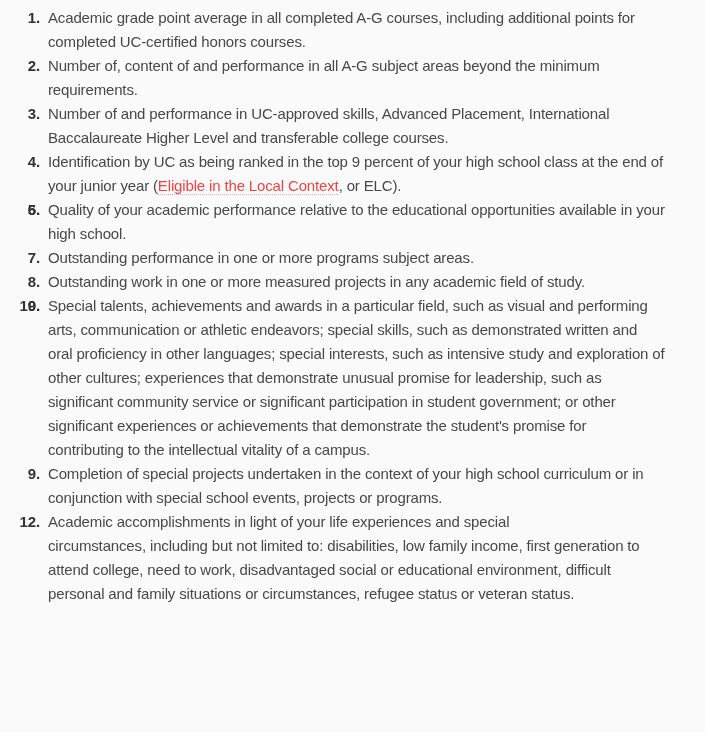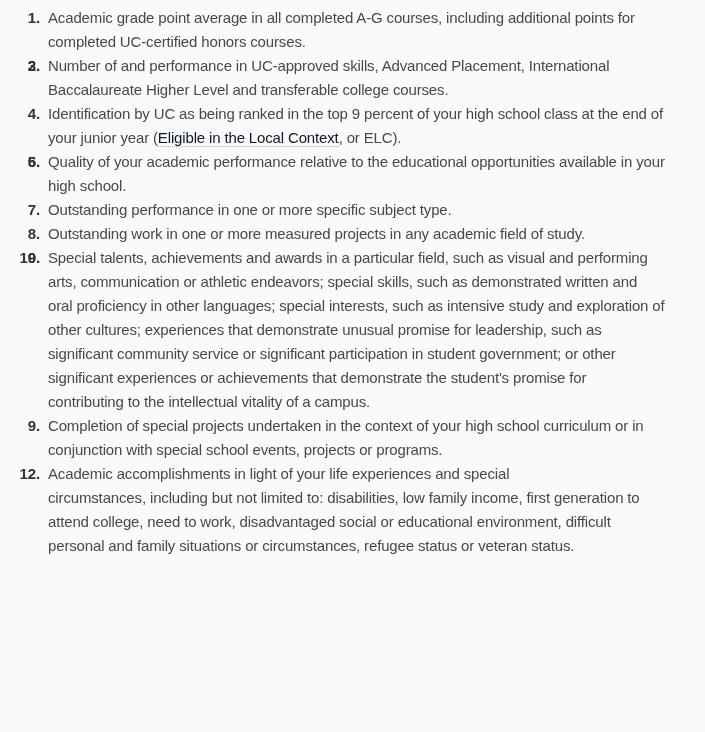--- a/index.html
+++ b/index.html
@@ -41,55 +41,56 @@
     color: #333333;
     font-size: 15px;
     line-height: 24px;
   }
 
   .item-text {
     display: block;
   }
 
   .inline-link {
-    color: #0f172a;
+    color: #ef4444;
     text-decoration: none;
     border-bottom: 1px dotted #d6a9bb;
     cursor: pointer;
   }
 </style>
 </head>
 <body>
 
 <ol class="criteria-list" id="criteria-list">
     <li class="criteria-item">
       <span class="item-number">1.</span>
       <span class="item-text"><span>Academic grade point average in all completed A-G courses, including additional points for completed UC-certified honors courses.</span></span>
     </li>
     <li class="criteria-item">
       <span class="item-number">2.</span>
+      <span class="item-text"><span>Number of, content of and performance in all A-G subject areas beyond the minimum requirements.</span></span>
     </li>
     <li class="criteria-item">
       <span class="item-number">3.</span>
       <span class="item-text"><span>Number of and performance in UC-approved skills, Advanced Placement, International Baccalaureate Higher Level and transferable college courses.</span></span>
     </li>
     <li class="criteria-item">
       <span class="item-number">4.</span>
       <span class="item-text"><span>Identification by UC as being ranked in the top 9 percent of your high school class at the end of your junior year (</span><span class="inline-link">Eligible in the Local Context</span><span>, or ELC).</span></span>
     </li>
     <li class="criteria-item">
       <span class="item-number">5.</span>
     </li>
     <li class="criteria-item">
       <span class="item-number">6.</span>
       <span class="item-text"><span>Quality of your academic performance relative to the educational opportunities available in your high school.</span></span>
     </li>
     <li class="criteria-item">
       <span class="item-number">7.</span>
-      <span class="item-text"><span>Outstanding performance in one or more specific subject type.</span></span>
+      <span class="item-text"><span>Outstanding performance in one or more programs subject areas.</span></span>
     </li>
     <li class="criteria-item">
       <span class="item-number">8.</span>
       <span class="item-text"><span>Outstanding work in one or more measured projects in any academic field of study.</span></span>
     </li>
     <li class="criteria-item">
       <span class="item-number">9.</span>
     </li>
     <li class="criteria-item">
       <span class="item-number">10.</span>

